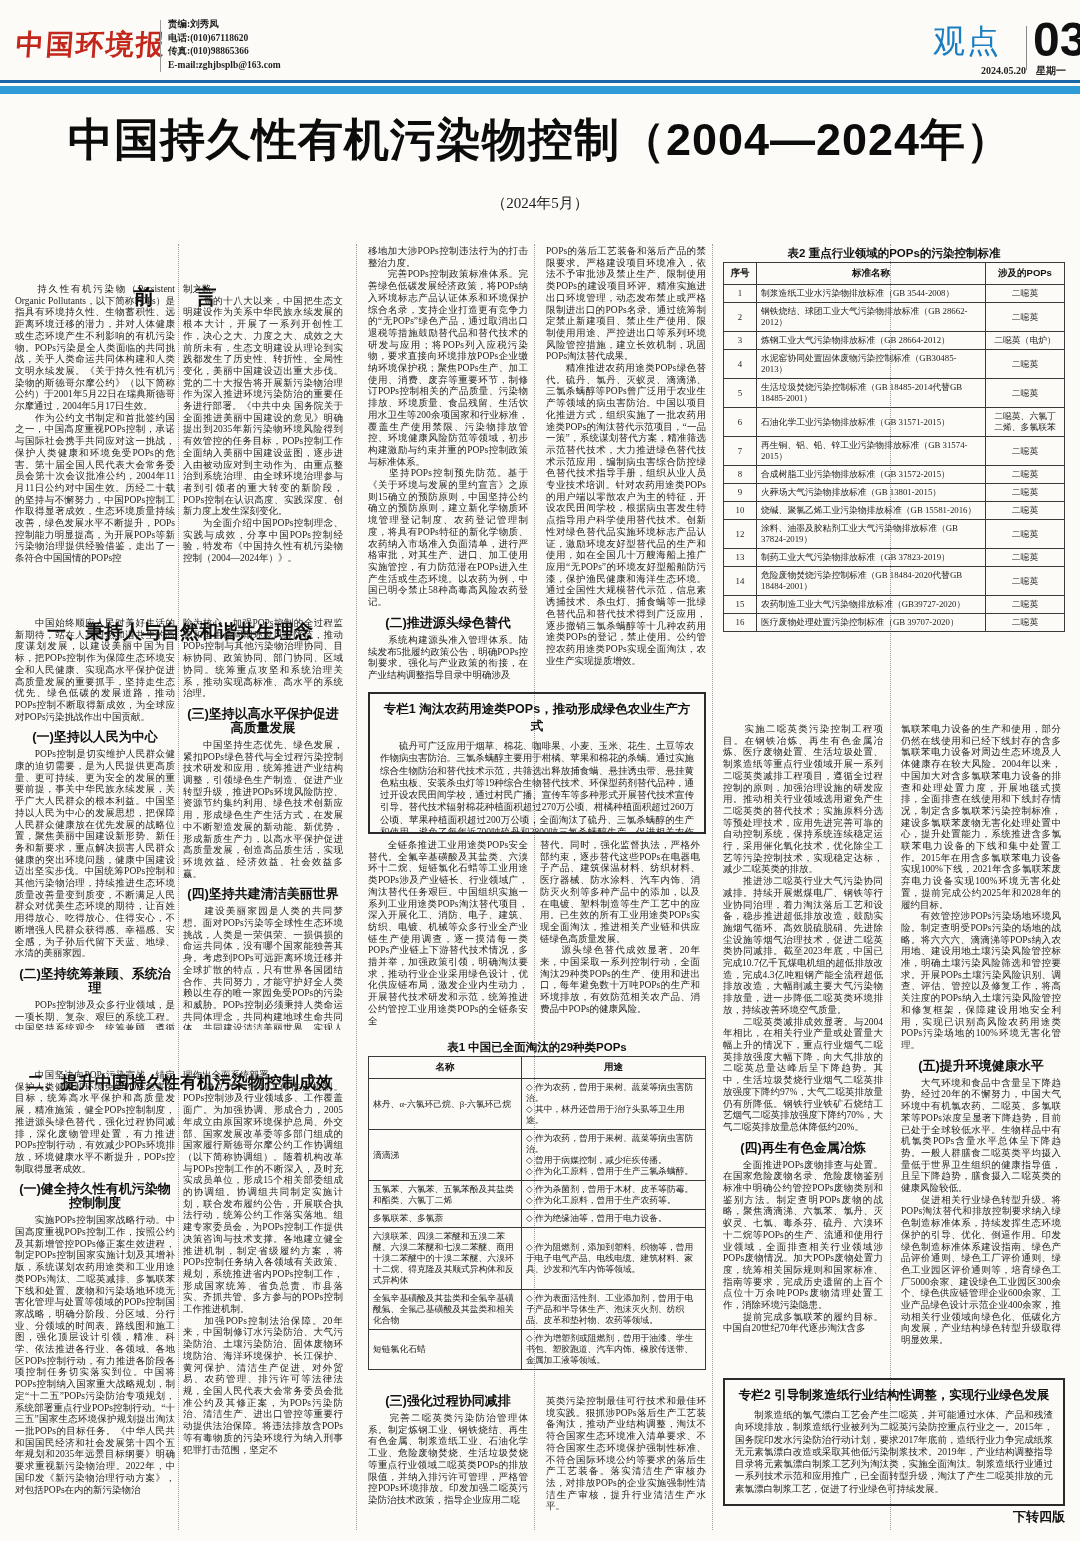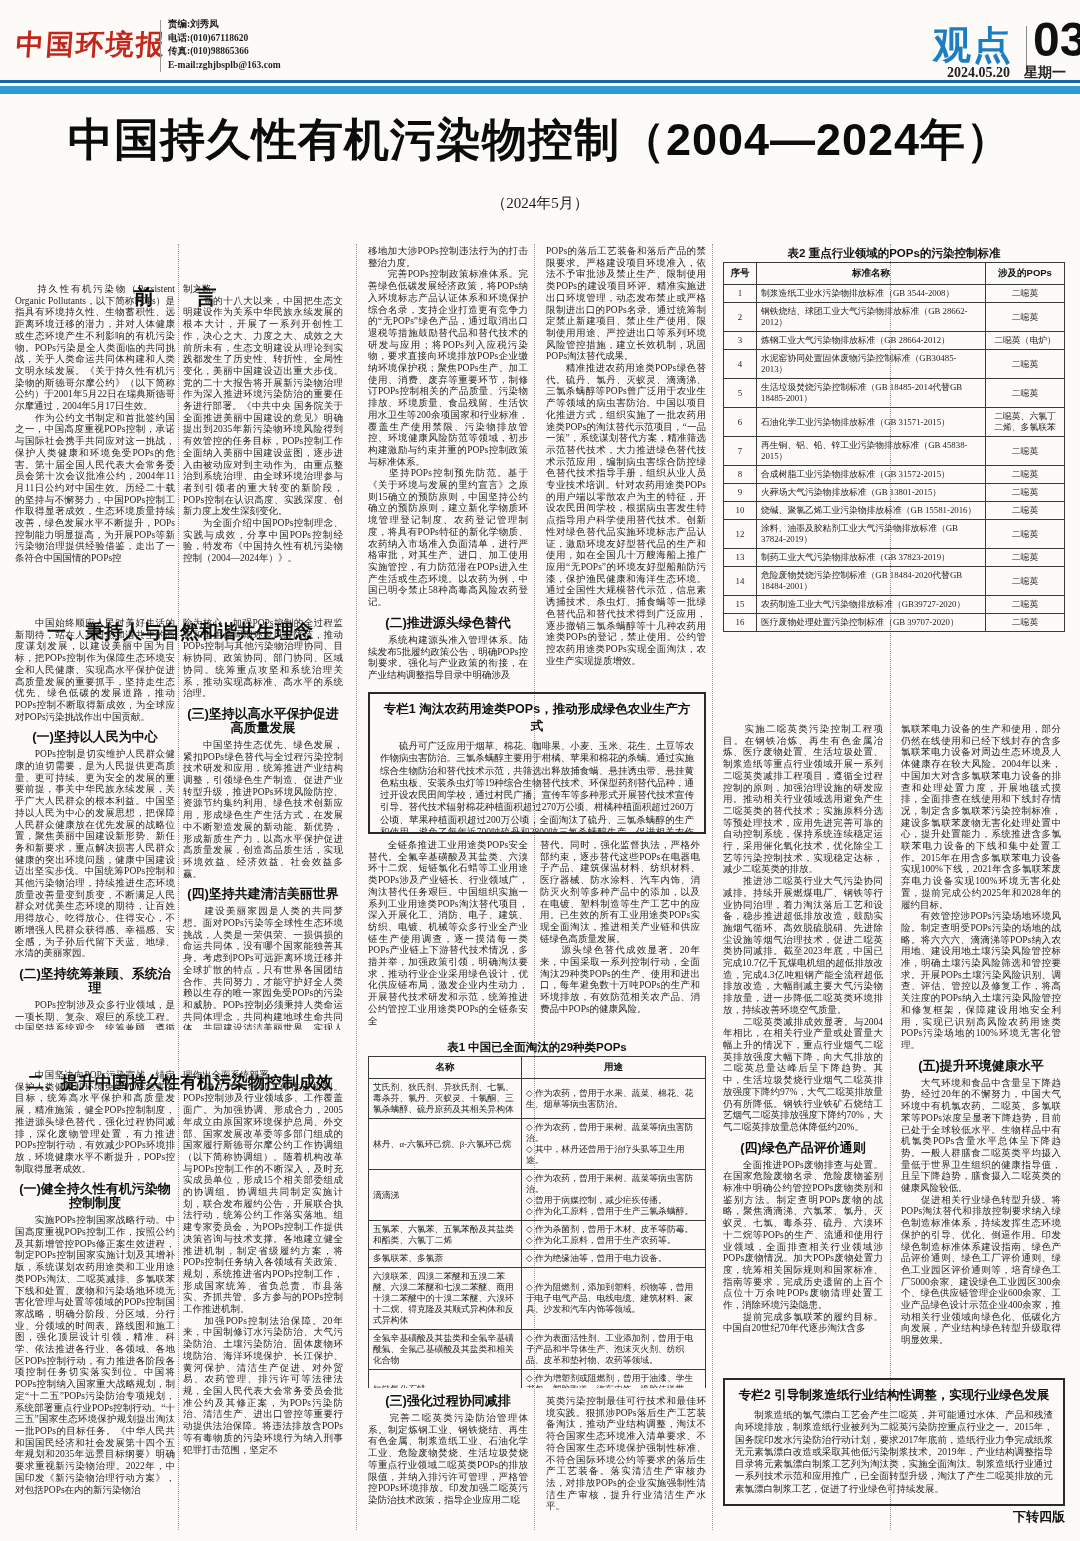--- a/index.html
+++ b/index.html
@@ -3,26 +3,26 @@
 <meta charset="utf-8">
 <style>
   html,body{margin:0;padding:0;}
   body{width:1080px;height:1541px;position:relative;background:#fcfbf7;color:#1b1b1b;
        font-family:"Liberation Serif","DejaVu Serif",serif;overflow:hidden;}
   
   .logo{position:absolute;left:16px;top:26px;font-family:"Liberation Sans",sans-serif;
         font-weight:900;font-size:28px;color:#c3271b;letter-spacing:2px;transform:skewX(-4deg);}
   .mast-divider{position:absolute;left:160px;top:20px;height:52px;width:1px;background:#999;}
   .contact{position:absolute;left:168px;top:18px;font-size:9.5px;font-weight:bold;line-height:13.5px;color:#222;}
-  .section-name{position:absolute;left:933px;top:20px;font-size:38px;font-weight:700;color:#1b7ec2;
+  .section-name{position:absolute;left:933px;top:20px;font-size:32px;font-weight:400;color:#1b7ec2;
         font-family:"Liberation Serif",serif;letter-spacing:2px;}
   .pageno-divider{position:absolute;left:1026px;top:26px;height:44px;width:1px;background:#888;}
   .pageno{position:absolute;left:1033px;top:12px;font-size:48px;font-weight:900;
         font-family:"Liberation Sans",sans-serif;color:#111;}
-  .dateline{position:absolute;right:14px;top:64px;font-size:14px;font-weight:bold;color:#222;}
+  .dateline{position:absolute;right:14px;top:64px;font-size:10px;font-weight:bold;color:#222;}
   .rule1{position:absolute;left:0;top:80px;width:1080px;height:3px;background:#1a64a8;}
   .rule2{position:absolute;left:0;top:86px;width:1080px;height:8px;background:#2e9bd6;}
   
   .headline{position:absolute;left:0;top:110px;width:1080px;text-align:center;
         font-family:"Liberation Sans",sans-serif;font-weight:900;font-size:45px;
         letter-spacing:1px;color:#0c0c0c;}
   .subtitle{position:absolute;left:0;top:194px;width:1080px;text-align:center;font-size:15px;color:#1b1b1b;}
   
   .col{position:absolute;width:160px;overflow:hidden;}
   .ptext{font-size:9.5px;line-height:11.7px;text-align:justify;white-space:pre-line;color:#1c1c1c;}
@@ -151,24 +151,20 @@
 <div class="twrap" style="left:368px;top:1056px;width:338px;height:332px">
   <table class="ntable">
     <thead>
       <tr>
         <th style="width:146px">名称</th>
         <th>用途</th>
       </tr>
     </thead>
     <tbody>
 
-        <tr>
-          <td>艾氏剂、狄氏剂、异狄氏剂、七氯、毒杀芬、氯丹、灭蚁灵、十氯酮、三氯杀螨醇、硫丹原药及其相关异构体</td>
-          <td>◇ 作为农药，曾用于水果、蔬菜、棉花、花生、烟草等病虫害防治。</td>
-        </tr>
 
         <tr>
           <td>林丹、α-六氯环己烷、β-六氯环己烷</td>
           <td>◇ 作为农药，曾用于果树、蔬菜等病虫害防治。
 ◇ 其中，林丹还曾用于治疗头虱等卫生用途。</td>
         </tr>
 
         <tr>
           <td>滴滴涕</td>
           <td>◇ 作为农药，曾用于果树、蔬菜等病虫害防治。
@@ -248,21 +244,21 @@
         </tr>
 
         <tr>
           <td class="tc">6</td>
           <td>石油化学工业污染物排放标准（GB 31571-2015）</td>
           <td class="tc">二噁英、六氯丁二烯、多氯联苯</td>
         </tr>
 
         <tr>
           <td class="tc">7</td>
-          <td>再生铜、铝、铅、锌工业污染物排放标准（GB 45838-2015）</td>
+          <td>再生铜、铝、铅、锌工业污染物排放标准（GB 31574-2015）</td>
           <td class="tc">二噁英</td>
         </tr>
 
         <tr>
           <td class="tc">8</td>
           <td>合成树脂工业污染物排放标准（GB 31572-2015）</td>
           <td class="tc">二噁英</td>
         </tr>
 
         <tr>
@@ -308,21 +304,21 @@
           <td class="tc">二噁英</td>
         </tr>
       </tbody>
   </table>
 </div>
 
 <div class="col" style="left:723px;top:724px;height:648px">
   <div class="ptext">　　实施二噁英类污染控制工程项目。在钢铁冶炼、再生有色金属冶炼、医疗废物处置、生活垃圾处置、制浆造纸等重点行业领域开展一系列二噁英类减排工程项目，遵循全过程控制的原则，加强治理设施的研发应用。推动相关行业领域选用避免产生二噁英类的替代技术；实施原料分选等预处理技术，应用先进完善可靠的自动控制系统，保持系统连续稳定运行，采用催化氧化技术，优化除尘工艺等污染控制技术，实现稳定达标，减少二噁英类的排放。
 　　推进涉二噁英行业大气污染协同减排。持续开展燃煤电厂、钢铁等行业协同治理，着力淘汰落后工艺和设备，稳步推进超低排放改造，鼓励实施烟气循环、高效脱硫脱硝、先进除尘设施等烟气治理技术，促进二噁英类协同减排。截至2023年底，中国已完成10.7亿千瓦煤电机组的超低排放改造，完成4.3亿吨粗钢产能全流程超低排放改造，大幅削减主要大气污染物排放量，进一步降低二噁英类环境排放，持续改善环境空气质量。
 　　二噁英类减排成效显著。与2004年相比，在相关行业产量或处置量大幅上升的情况下，重点行业烟气二噁英排放强度大幅下降，向大气排放的二噁英总量达峰后呈下降趋势。其中，生活垃圾焚烧行业烟气二噁英排放强度下降约97%，大气二噁英排放量仍有所降低。钢铁行业铁矿石烧结工艺烟气二噁英排放强度下降约70%，大气二噁英排放量总体降低约20%。</div>
-  <div class="subhead">(四)绿色产品评价通则</div>
+  <div class="subhead">(四)再生有色金属冶炼</div>
   <div class="ptext">　　全面推进POPs废物排查与处置。在国家危险废物名录、危险废物鉴别标准中明确公约管控POPs废物类别和鉴别方法。制定查明POPs废物的战略，聚焦滴滴涕、六氯苯、氯丹、灭蚁灵、七氯、毒杀芬、硫丹、六溴环十二烷等POPs的生产、流通和使用行业领域，全面排查相关行业领域涉POPs废物情况。加大POPs废物处置力度，统筹相关国际规则和国家标准、指南等要求，完成历史遗留的上百个点位十万余吨POPs废物清理处置工作，消除环境污染隐患。
 　　提前完成多氯联苯的履约目标。中国自20世纪70年代逐步淘汰含多</div>
 </div>
 
 <div class="col" style="left:901px;top:724px;height:648px">
   <div class="ptext">氯联苯电力设备的生产和使用，部分仍然在线使用和已经下线封存的含多氯联苯电力设备对周边生态环境及人体健康存在较大风险。2004年以来，中国加大对含多氯联苯电力设备的排查和处理处置力度，开展地毯式摸排，全面排查在线使用和下线封存情况，制定含多氯联苯污染控制标准，建设多氯联苯废物无害化处理处置中心，提升处置能力，系统推进含多氯联苯电力设备的下线和集中处置工作。2015年在用含多氯联苯电力设备实现100%下线，2021年含多氯联苯废弃电力设备实现100%环境无害化处置，提前完成公约2025年和2028年的履约目标。
 　　有效管控涉POPs污染场地环境风险。制定查明受POPs污染的场地的战略。将六六六、滴滴涕等POPs纳入农用地、建设用地土壤污染风险管控标准，明确土壤污染风险筛选和管控要求。开展POPs土壤污染风险识别、调查、评估、管控以及修复工作，将高关注度的POPs纳入土壤污染风险管控和修复框架，保障建设用地安全利用，实现已识别高风险农药用途类POPs污染场地的100%环境无害化管理。</div>
   <div class="subhead">(五)提升环境健康水平</div>
   <div class="ptext">　　大气环境和食品中含量呈下降趋势。经过20年的不懈努力，中国大气环境中有机氯农药、二噁英、多氯联苯等POPs浓度呈显著下降趋势，目前已处于全球较低水平。生物样品中有机氯类POPs含量水平总体呈下降趋势。一般人群膳食二噁英类平均摄入量低于世界卫生组织的健康指导值，且呈下降趋势，膳食摄入二噁英类的健康风险较低。
 　　促进相关行业绿色转型升级。将POPs淘汰替代和排放控制要求纳入绿色制造标准体系，持续发挥生态环境保护的引导、优化、倒逼作用。印发绿色制造标准体系建设指南、绿色产品评价通则、绿色工厂评价通则、绿色工业园区评价通则等，培育绿色工厂5000余家、建设绿色工业园区300余个、绿色供应链管理企业600余家、工业产品绿色设计示范企业400余家，推动相关行业领域向绿色化、低碳化方向发展，产业结构绿色转型升级取得明显效果。</div>

